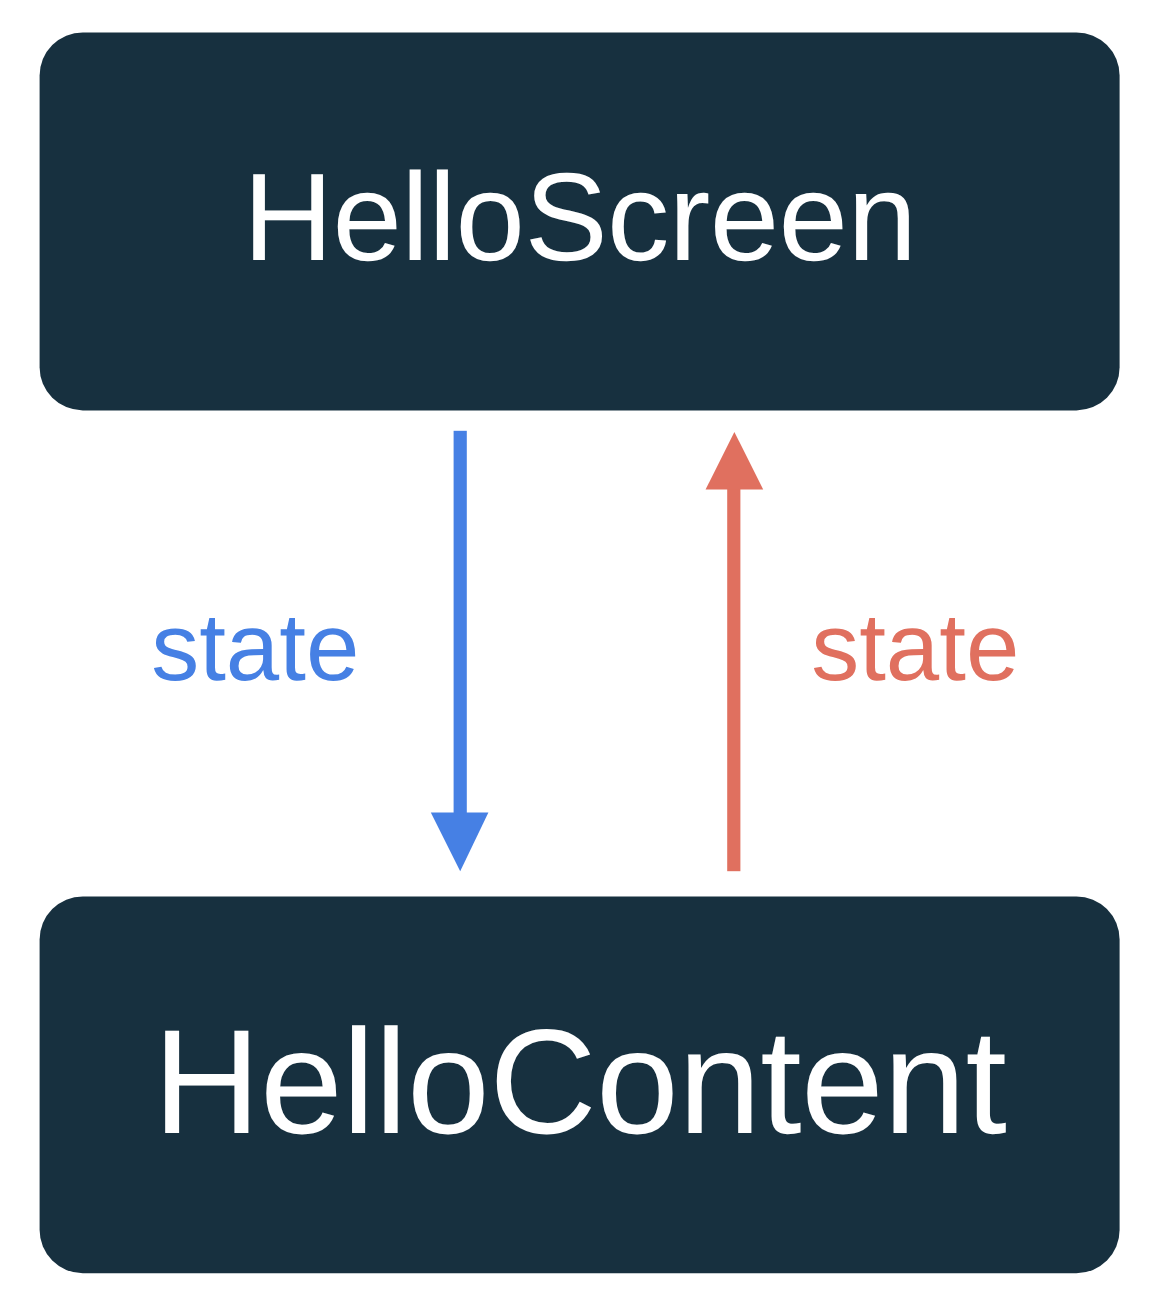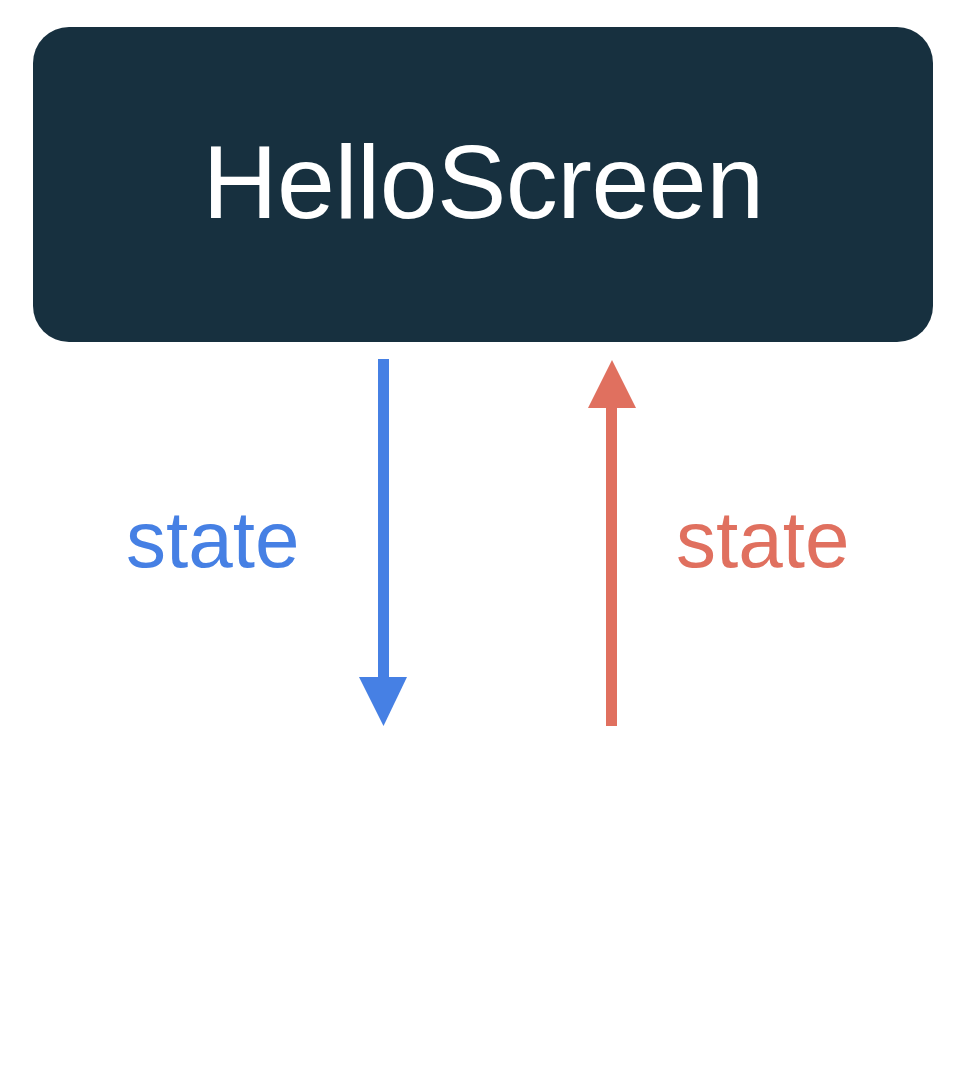--- a/index.html
+++ b/index.html
@@ -108,14 +108,17 @@
     <g>
       <rect x="606" y="406" width="11" height="320" fill="#E0705F"></rect>
       <polygon points="588,408 636,408 612,360" fill="#E0705F"></polygon>
     </g>
   </svg>
 
   <div id="label-state" class="edge-label">state</div>
 
   <div id="label-event" class="edge-label">state</div>
 
+  <div id="node-bottom" class="node">
+    <span class="node-label">HelloContent</span>
+  </div>
 
 </div>
 
 </body></html>

